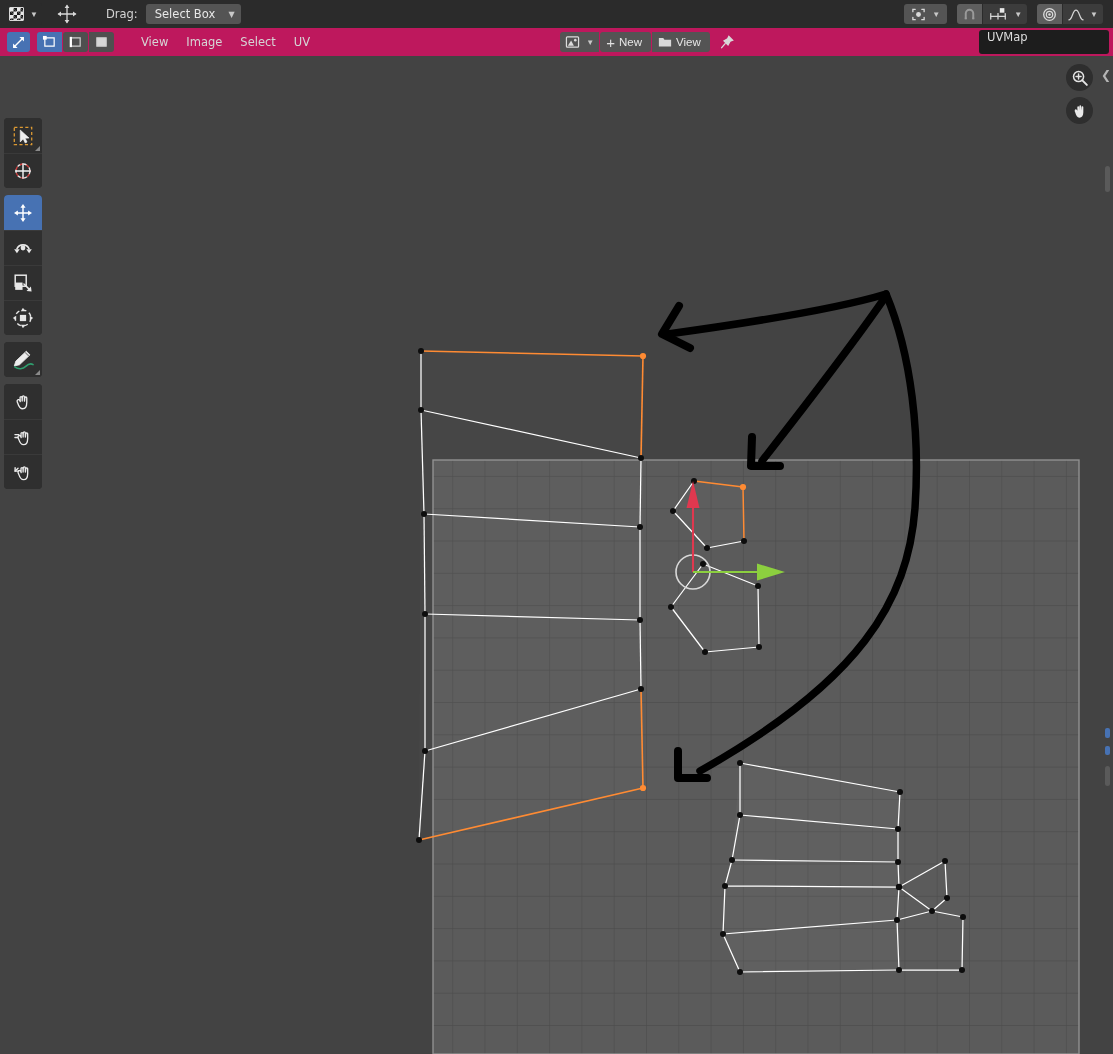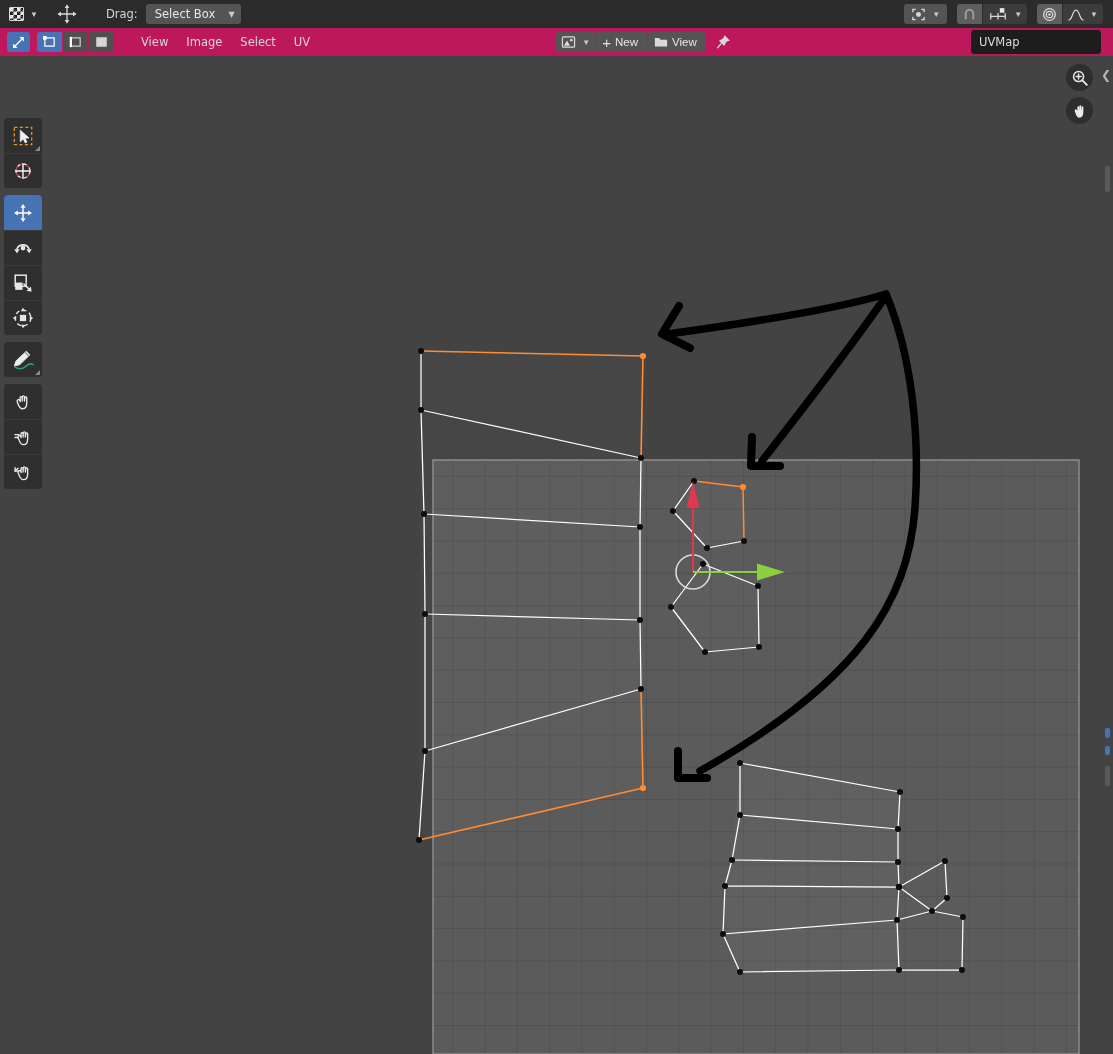--- a/index.html
+++ b/index.html
@@ -86,23 +86,23 @@
   .grp { display: inline-flex; gap: 1px; }
   .grp .btn:first-child { border-radius: 3px 0 0 3px; }
   .grp .btn:last-child  { border-radius: 0 3px 3px 0; }
   .grp .btn:only-child  { border-radius: 3px; }
 
   
   .uvmap-field {
     width: 130px; height: 24px;
     background: #1d1d1d; border-radius: 3px;
     color: #dcdcdc; font-size: 11.5px;
-    display: flex; align-items: center;
+    display: flex; align-items: flex-start;
     padding: 0 8px; cursor: text;
-    margin-right: 8px;
+    margin-right: 0;
   }
 
   
   .toolbar {
     position: absolute; left: 4px; top: 62px;
     width: 38px;
     display: flex; flex-direction: column;
     gap: 0px;
   }
   .tb-group {

